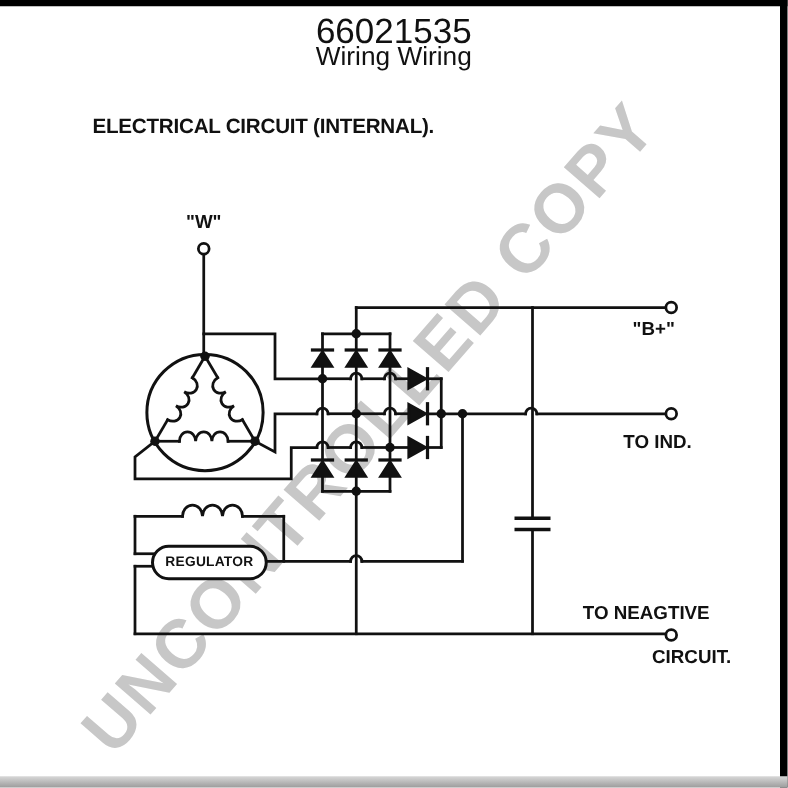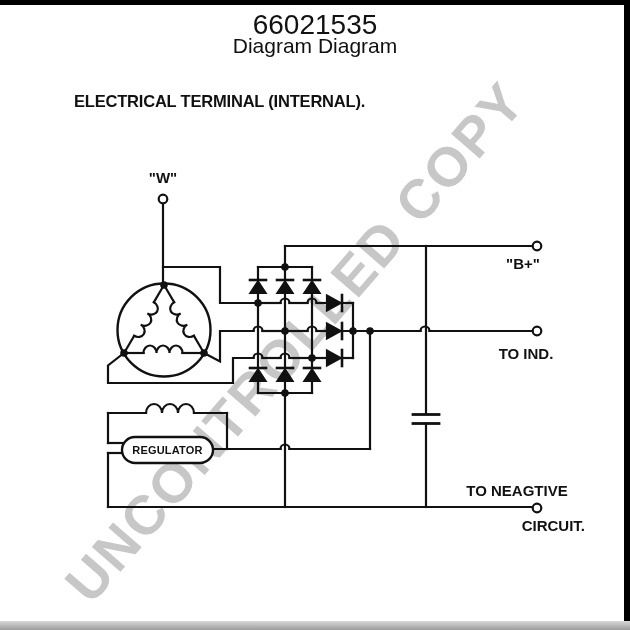--- a/index.html
+++ b/index.html
@@ -38,22 +38,22 @@
 </style>
 </head>
 <body>
 
 <div class="border-top"></div>
 <div class="border-right"></div>
 
 <div class="watermark" style="color: rgb(199, 199, 199);">UNCONTROLLED COPY</div>
 
 <div class="title1">66021535</div>
-<div class="title2">Diagram Diagram</div>
-<div class="heading">ELECTRICAL TERMINAL (INTERNAL).</div>
+<div class="title2">Wiring Wiring</div>
+<div class="heading">ELECTRICAL CIRCUIT (INTERNAL).</div>
 
 <svg class="circuit" width="630" height="630" viewBox="0 0 630 630">
   <g stroke="#111" stroke-width="2.2" fill="none" stroke-linecap="square">
 
     <g>
       <path d="M163,203.3 V285"></path>
       <circle cx="163" cy="199" r="4.3" fill="#fff"></circle>
     </g>
 
     <g>

